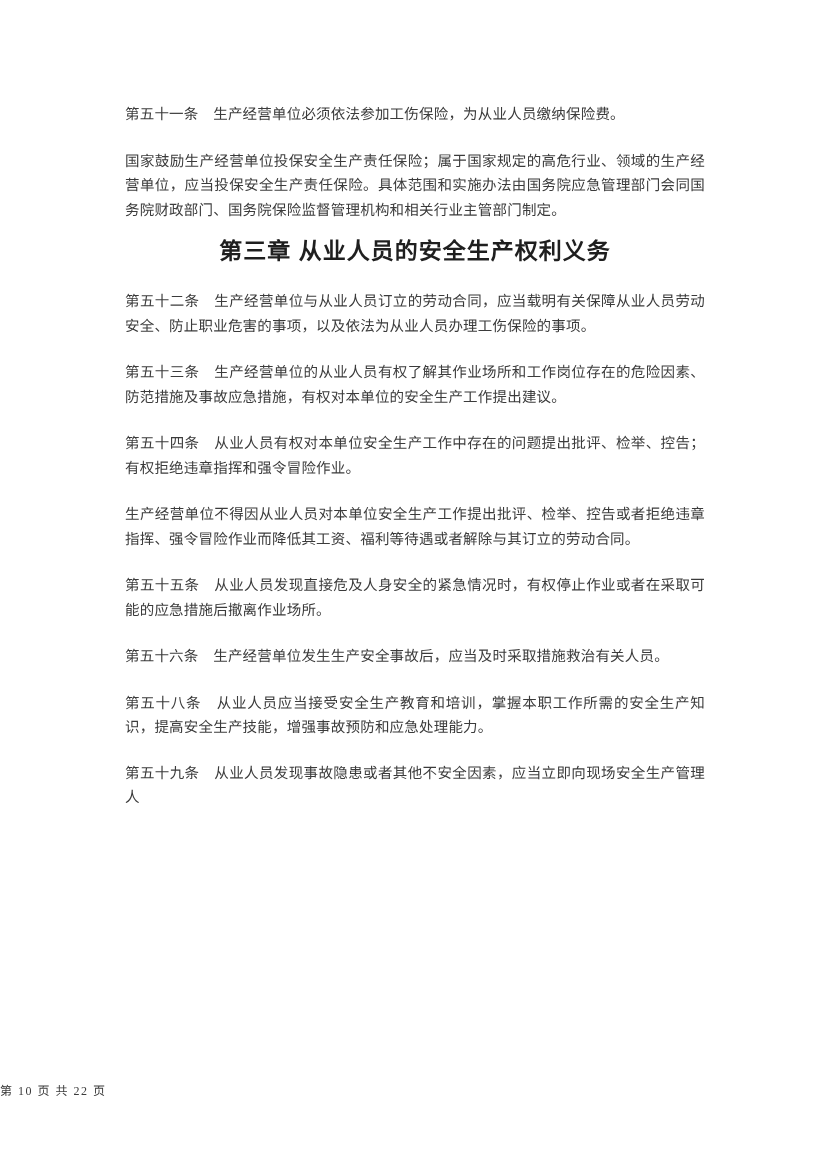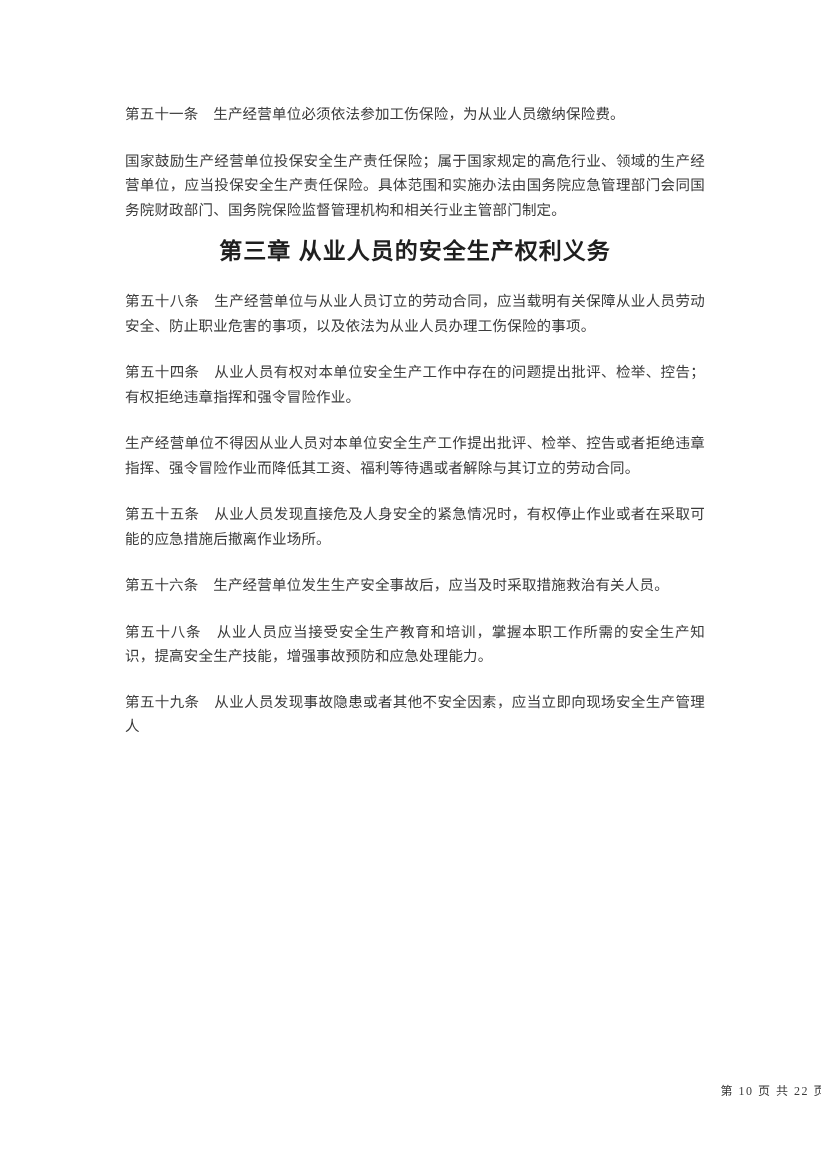--- a/index.html
+++ b/index.html
@@ -44,43 +44,44 @@
     line-height: 30px;
     color: #1f1f1f;
     text-align: center;
     letter-spacing: 1px;
   }
   .page-footer {
     position: absolute;
     top: 1083px;
     left: 0;
     width: 827px;
-    text-align: right;
+    text-align: left;
     font-size: 12px;
     line-height: 16px;
     color: #3b3b3b;
     letter-spacing: 1.5px;
   }
 </style>
 </head>
 <body>
 
 <main class="page">
 
   <section class="content">
 
     <p class="para">第五十一条　生产经营单位必须依法参加工伤保险，为从业人员缴纳保险费。</p>
 
     <p class="para">国家鼓励生产经营单位投保安全生产责任保险；属于国家规定的高危行业、领域的生产经营单位，应当投保安全生产责任保险。具体范围和实施办法由国务院应急管理部门会同国务院财政部门、国务院保险监督管理机构和相关行业主管部门制定。</p>
 
     <h1 class="chapter-heading">第三章 从业人员的安全生产权利义务</h1>
 
-    <p class="para">第五十八条　生产经营单位与从业人员订立的劳动合同，应当载明有关保障从业人员劳动安全、防止职业危害的事项，以及依法为从业人员办理工伤保险的事项。</p>
+    <p class="para">第五十二条　生产经营单位与从业人员订立的劳动合同，应当载明有关保障从业人员劳动安全、防止职业危害的事项，以及依法为从业人员办理工伤保险的事项。</p>
 
 
+    <p class="para">第五十三条　生产经营单位的从业人员有权了解其作业场所和工作岗位存在的危险因素、防范措施及事故应急措施，有权对本单位的安全生产工作提出建议。</p>
 
     <p class="para">第五十四条　从业人员有权对本单位安全生产工作中存在的问题提出批评、检举、控告；有权拒绝违章指挥和强令冒险作业。</p>
 
     <p class="para">生产经营单位不得因从业人员对本单位安全生产工作提出批评、检举、控告或者拒绝违章指挥、强令冒险作业而降低其工资、福利等待遇或者解除与其订立的劳动合同。</p>
 
     <p class="para">第五十五条　从业人员发现直接危及人身安全的紧急情况时，有权停止作业或者在采取可能的应急措施后撤离作业场所。</p>
 
 
     <p class="para">第五十六条　生产经营单位发生生产安全事故后，应当及时采取措施救治有关人员。</p>
 

